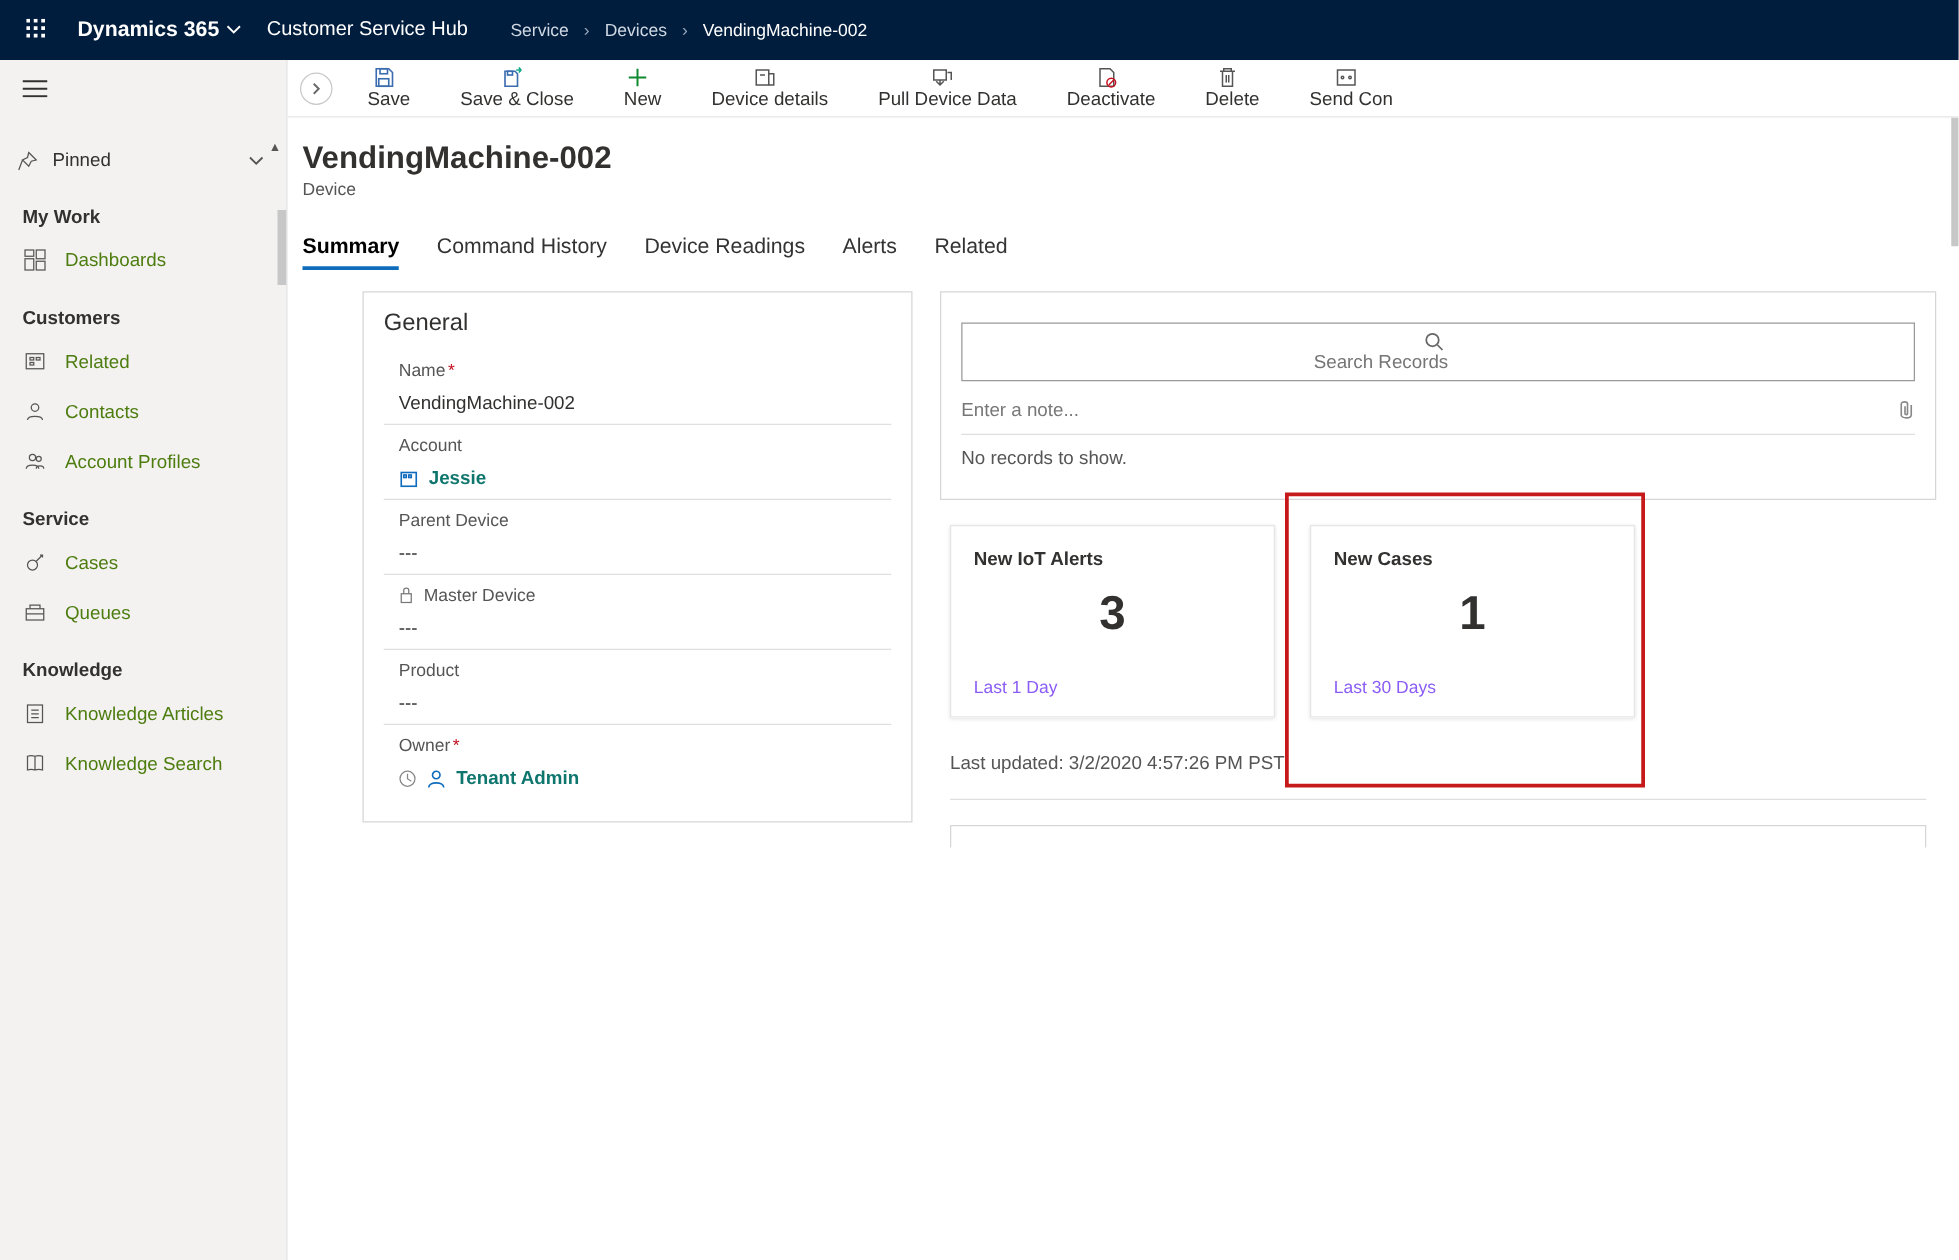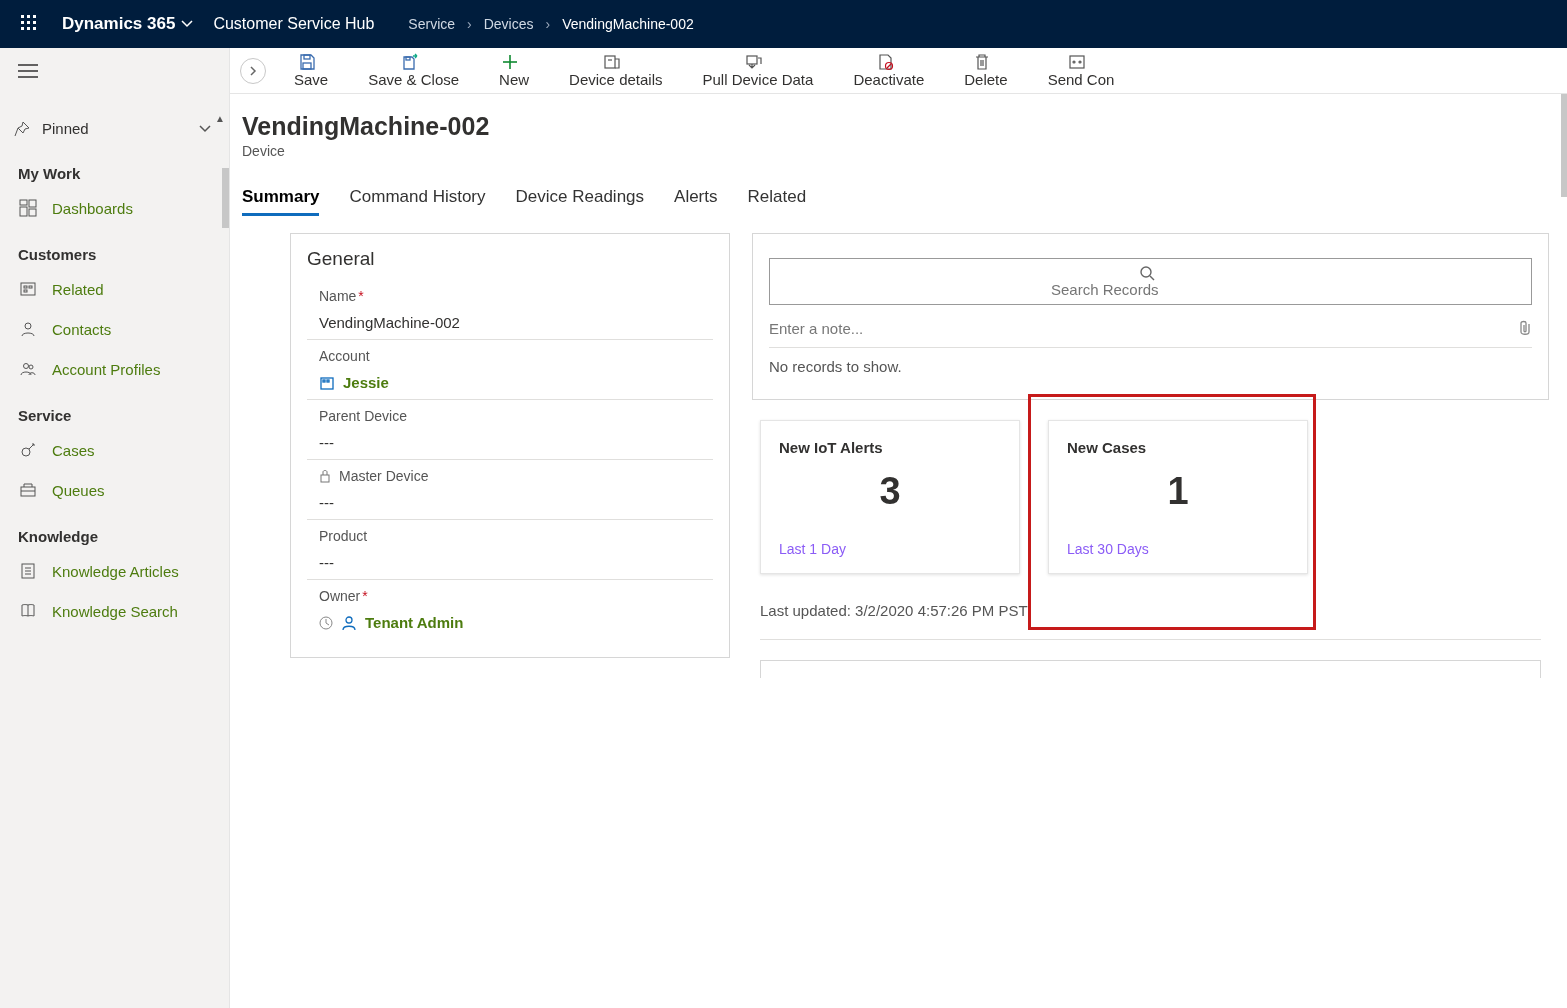--- a/index.html
+++ b/index.html
@@ -59,21 +59,21 @@
   .panel { border: 1px solid #d6d6d6; padding: 14px 16px 18px 16px; }
   .panel.timeline { padding-bottom: 24px; }
   .panel-title { font-size: 19px; font-weight: 400; margin-bottom: 10px; }
   
   .field { padding: 8px 0 8px 12px; border-bottom: 1px solid #e0dfdd; }
   .field:last-child { border-bottom: none; }
   .flabel { font-size: 14px; color: #555; display: flex; align-items: center; }
   .flabel .star { color: #c50f1f; margin-left: 2px; }
   .flabel .lockico { width: 14px; height: 14px; margin-right: 6px; }
   .fvalue { font-size: 15px; margin-top: 10px; }
-  .fvalue.link { color: #4d7c0f; font-weight: 600; display: flex; align-items: center; }
+  .fvalue.link { color: #0f766e; font-weight: 600; display: flex; align-items: center; }
   .fvalue.link .lico { width: 16px; height: 16px; margin-right: 8px; }
   .fvalue.owner .recent-ico { width: 14px; height: 14px; margin-right: 8px; color: #777; }
 
   .tl-head { display: flex; align-items: center; }
   .tl-title { flex: 1; font-size: 17px; font-weight: 600; }
   .tl-ico { width: 30px; height: 30px; display: flex; align-items: center; justify-content: center; cursor: pointer; font-size: 20px; color: #333; }
   
   .search { display: flex; align-items: center; border: 1px solid #999; margin-top: 10px; padding: 6px 10px; flex-direction: column; }
   .search input { border: none; outline: none; flex: 1; font-size: 15px; }
   .search-ico { width: 16px; height: 16px; margin-right: 8px; color: #555; }

